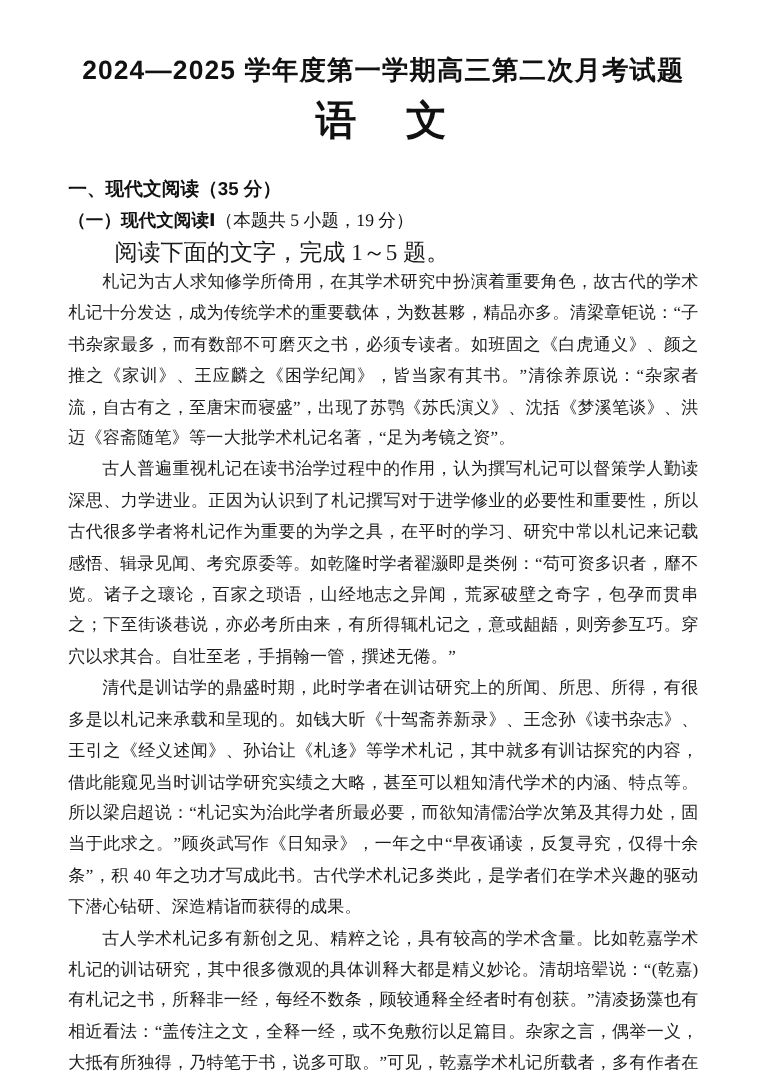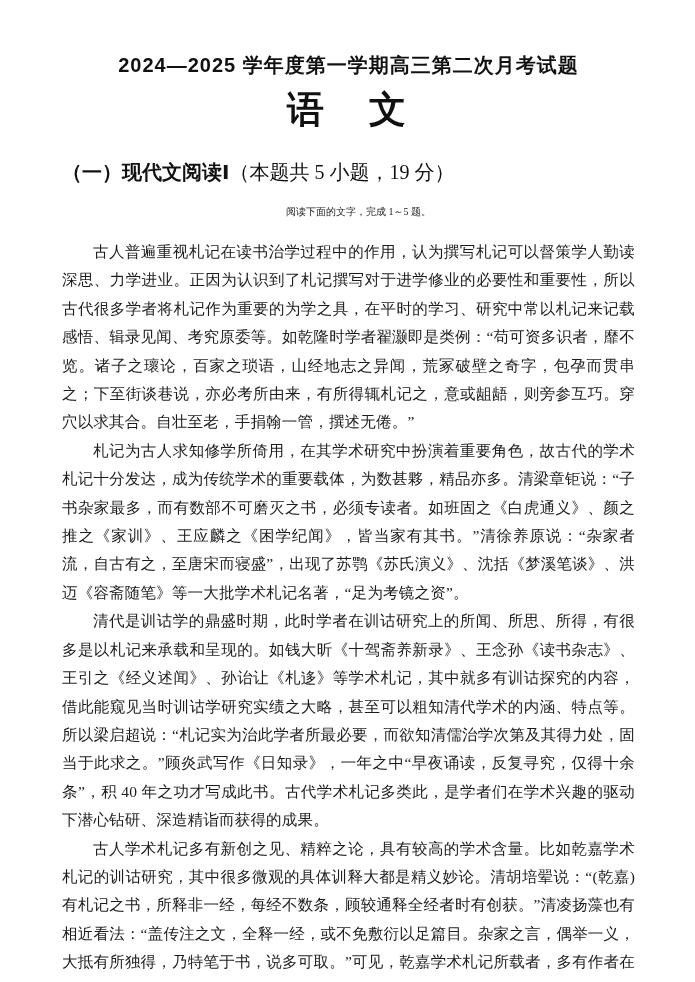--- a/index.html
+++ b/index.html
@@ -18,21 +18,21 @@
     padding: 48px 60px 0 62px;
     overflow: hidden;
     font-family: "Liberation Serif", "DejaVu Serif", serif;
   }
   .doc-title {
     margin: 0;
     padding-top: 2px;
     text-align: center;
     font-family: "Liberation Sans", "DejaVu Sans", sans-serif;
     font-weight: 700;
-    font-size: 20px;
+    font-size: 24px;
     letter-spacing: 1px;
     line-height: 30px;
     color: #111111;
   }
   .subject-title {
     margin: 8px 0 26px 0;
     text-align: center;
     font-family: "Liberation Sans", "DejaVu Sans", sans-serif;
     font-weight: 700;
     font-size: 37px;
@@ -42,66 +42,66 @@
   }
   .section-heading {
     font-family: "Liberation Sans", "DejaVu Sans", sans-serif;
     font-weight: 700;
     font-size: 17px;
     line-height: 28px;
     margin: 2px 0 0 0;
     color: #111111;
   }
   .sub-heading {
-    font-size: 20px;
+    font-size: 16px;
     line-height: 28px;
     margin: 1px 0 0 0;
     color: #111111;
   }
   .sub-heading .bold-label {
     font-family: "Liberation Sans", "DejaVu Sans", sans-serif;
     font-weight: 700;
   }
   .sub-heading .normal-note {
     font-weight: 400;
   }
   .instruction {
-    margin: 12px;
+    margin: 0;
     text-indent: 2em;
-    font-size: 10px;
+    font-size: 21px;
     line-height: 28px;
-    text-align: center;
   }
   .body-para {
     margin: 0;
     text-indent: 2em;
     text-align: justify;
     font-size: 15.5px;
     line-height: 28.4px;
     letter-spacing: 0.2px;
     color: #1c1c1c;
   }
 </style>
 </head>
 <body>
 
 <div class="page">
 
   <h1 class="doc-title">2024—2025 学年度第一学期高三第二次月考试题</h1>
 
   <h2 class="subject-title">语　文</h2>
 
+  <div class="section-heading">一、现代文阅读（35 分）</div>
 
   <div class="sub-heading">
     <span class="bold-label">（一）现代文阅读Ⅰ</span><span class="normal-note">（本题共 5 小题，19 分）</span>
   </div>
 
   <p class="instruction">阅读下面的文字，完成 1～5 题。</p>
 
+  <p class="body-para">札记为古人求知修学所倚用，在其学术研究中扮演着重要角色，故古代的学术札记十分发达，成为传统学术的重要载体，为数甚夥，精品亦多。清梁章钜说：“子书杂家最多，而有数部不可磨灭之书，必须专读者。如班固之《白虎通义》、颜之推之《家训》、王应麟之《困学纪闻》，皆当家有其书。”清徐养原说：“杂家者流，自古有之，至唐宋而寝盛”，出现了苏鹗《苏氏演义》、沈括《梦溪笔谈》、洪迈《容斋随笔》等一大批学术札记名著，“足为考镜之资”。</p>
+
   <p class="body-para">古人普遍重视札记在读书治学过程中的作用，认为撰写札记可以督策学人勤读深思、力学进业。正因为认识到了札记撰写对于进学修业的必要性和重要性，所以古代很多学者将札记作为重要的为学之具，在平时的学习、研究中常以札记来记载感悟、辑录见闻、考究原委等。如乾隆时学者翟灏即是类例：“苟可资多识者，靡不览。诸子之瓌论，百家之琐语，山经地志之异闻，荒冢破壁之奇字，包孕而贯串之；下至街谈巷说，亦必考所由来，有所得辄札记之，意或龃龉，则旁参互巧。穿穴以求其合。自壮至老，手捐翰一管，撰述无倦。”</p>
-
-  <p class="body-para">札记为古人求知修学所倚用，在其学术研究中扮演着重要角色，故古代的学术札记十分发达，成为传统学术的重要载体，为数甚夥，精品亦多。清梁章钜说：“子书杂家最多，而有数部不可磨灭之书，必须专读者。如班固之《白虎通义》、颜之推之《家训》、王应麟之《困学纪闻》，皆当家有其书。”清徐养原说：“杂家者流，自古有之，至唐宋而寝盛”，出现了苏鹗《苏氏演义》、沈括《梦溪笔谈》、洪迈《容斋随笔》等一大批学术札记名著，“足为考镜之资”。</p>
 
   <p class="body-para">清代是训诂学的鼎盛时期，此时学者在训诂研究上的所闻、所思、所得，有很多是以札记来承载和呈现的。如钱大昕《十驾斋养新录》、王念孙《读书杂志》、王引之《经义述闻》、孙诒让《札迻》等学术札记，其中就多有训诂探究的内容，借此能窥见当时训诂学研究实绩之大略，甚至可以粗知清代学术的内涵、特点等。所以梁启超说：“札记实为治此学者所最必要，而欲知清儒治学次第及其得力处，固当于此求之。”顾炎武写作《日知录》，一年之中“早夜诵读，反复寻究，仅得十余条”，积 40 年之功才写成此书。古代学术札记多类此，是学者们在学术兴趣的驱动下潜心钻研、深造精诣而获得的成果。</p>
 
   <p class="body-para">古人学术札记多有新创之见、精粹之论，具有较高的学术含量。比如乾嘉学术札记的训诂研究，其中很多微观的具体训释大都是精义妙论。清胡培翚说：“(乾嘉)有札记之书，所释非一经，每经不数条，顾较通释全经者时有创获。”清凌扬藻也有相近看法：“盖传注之文，全释一经，或不免敷衍以足篇目。杂家之言，偶举一义，大抵有所独得，乃特笔于书，说多可取。”可见，乾嘉学术札记所载者，多有作者在经义训诂上的创新自</p>
 
 </div>
 
 </body></html>

